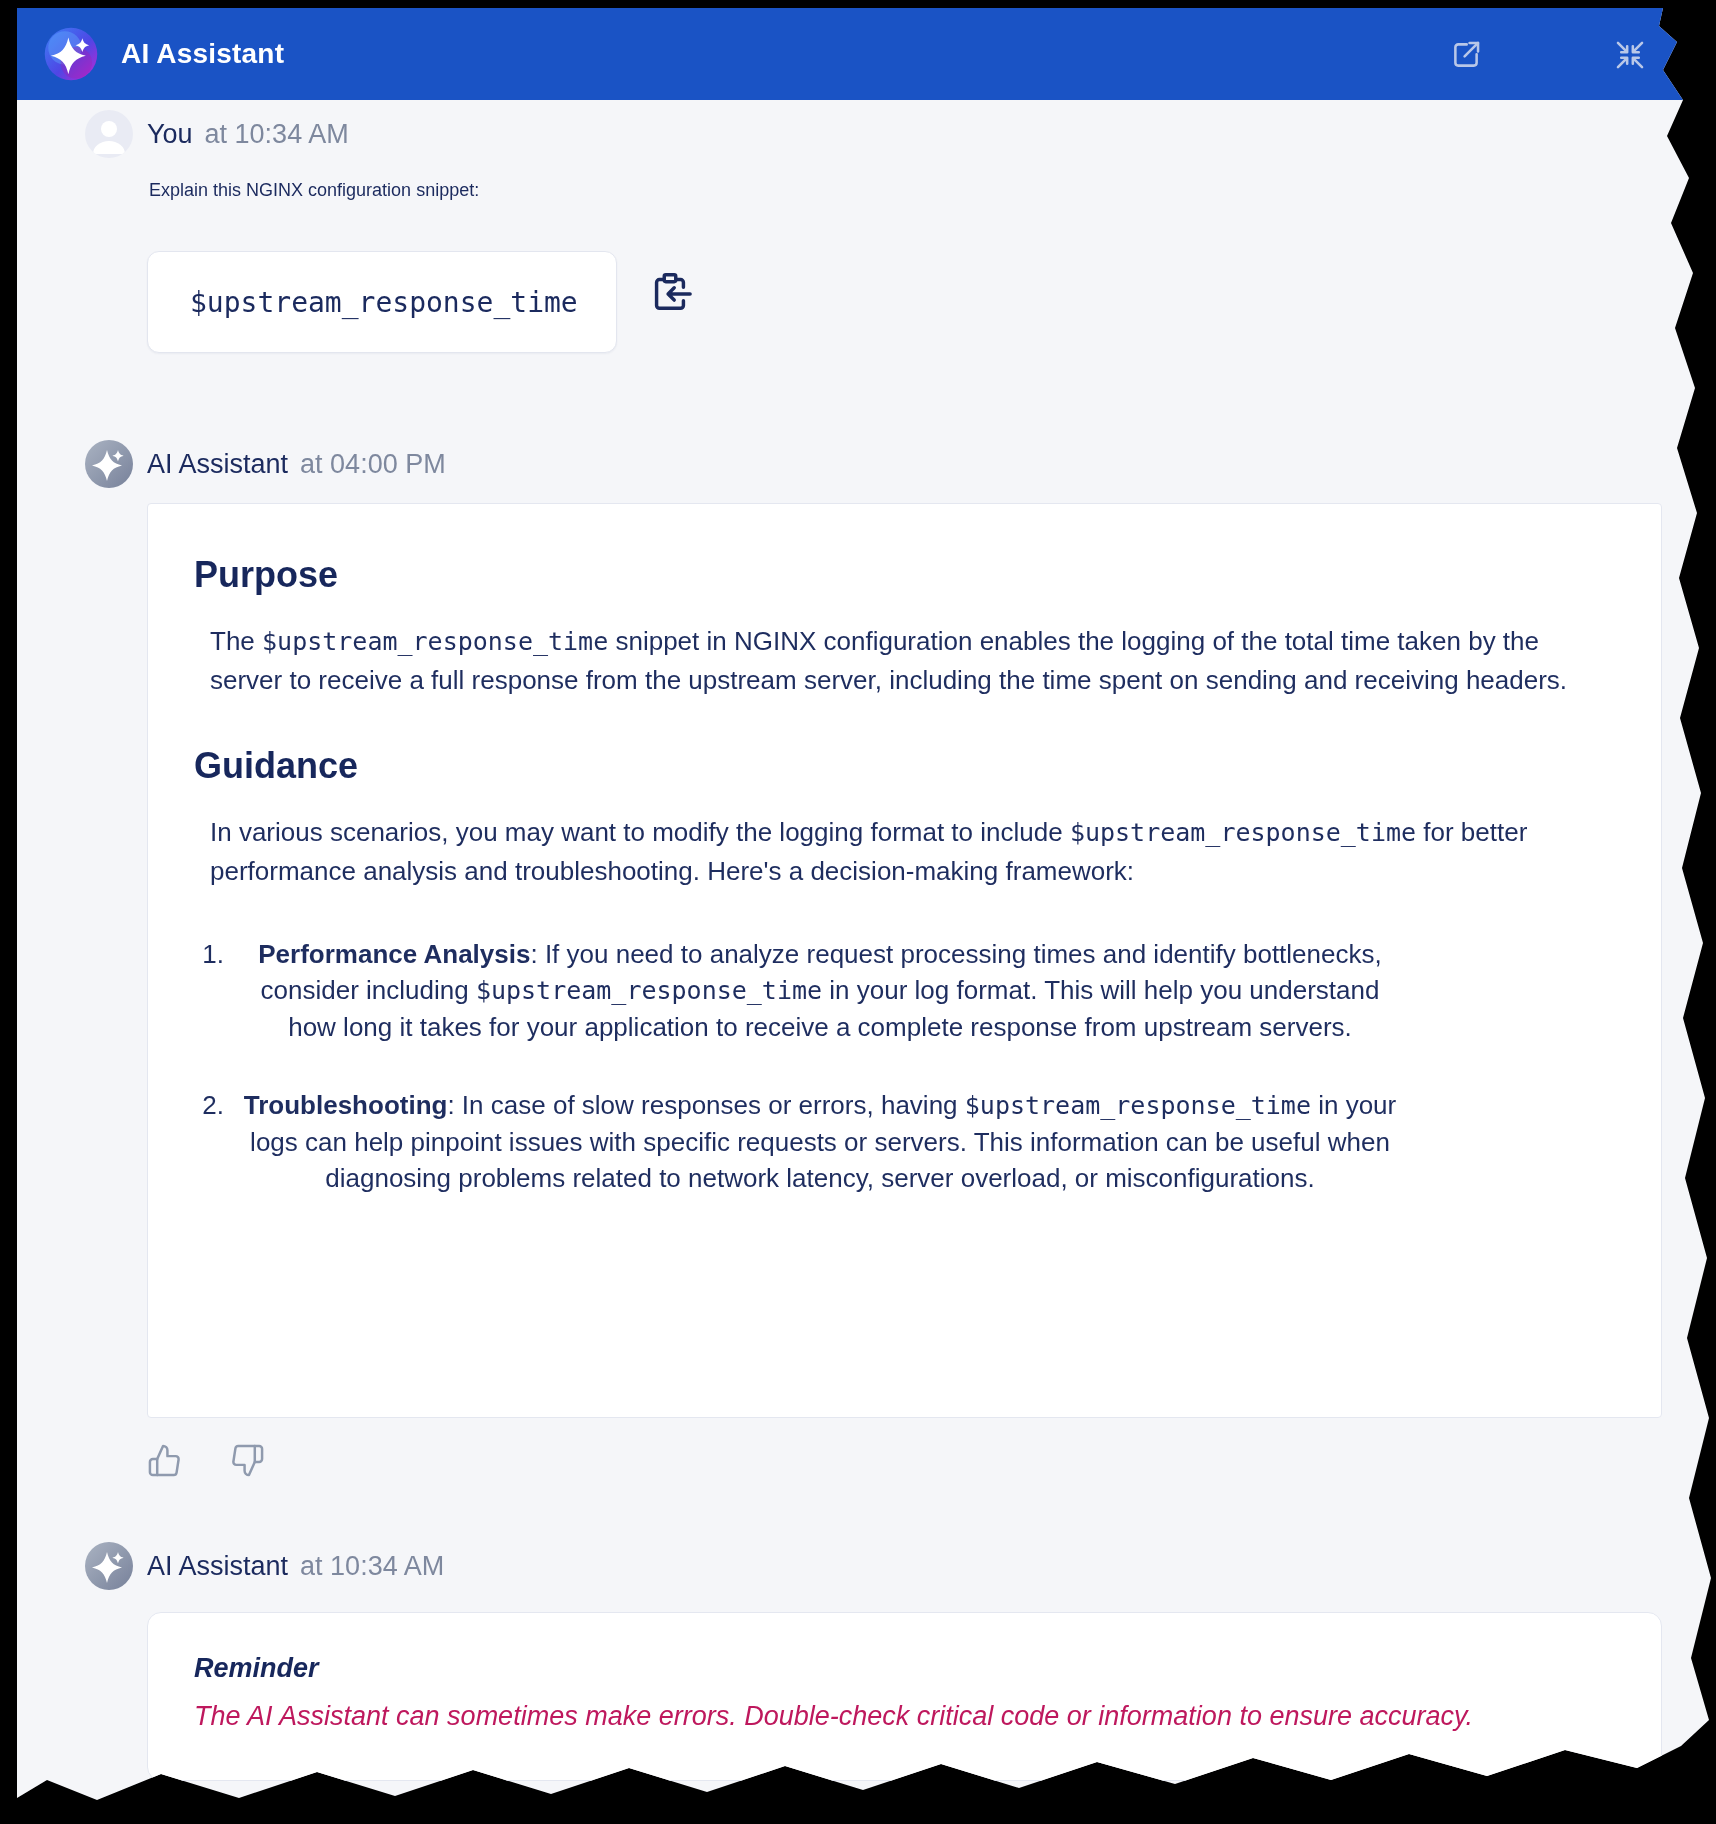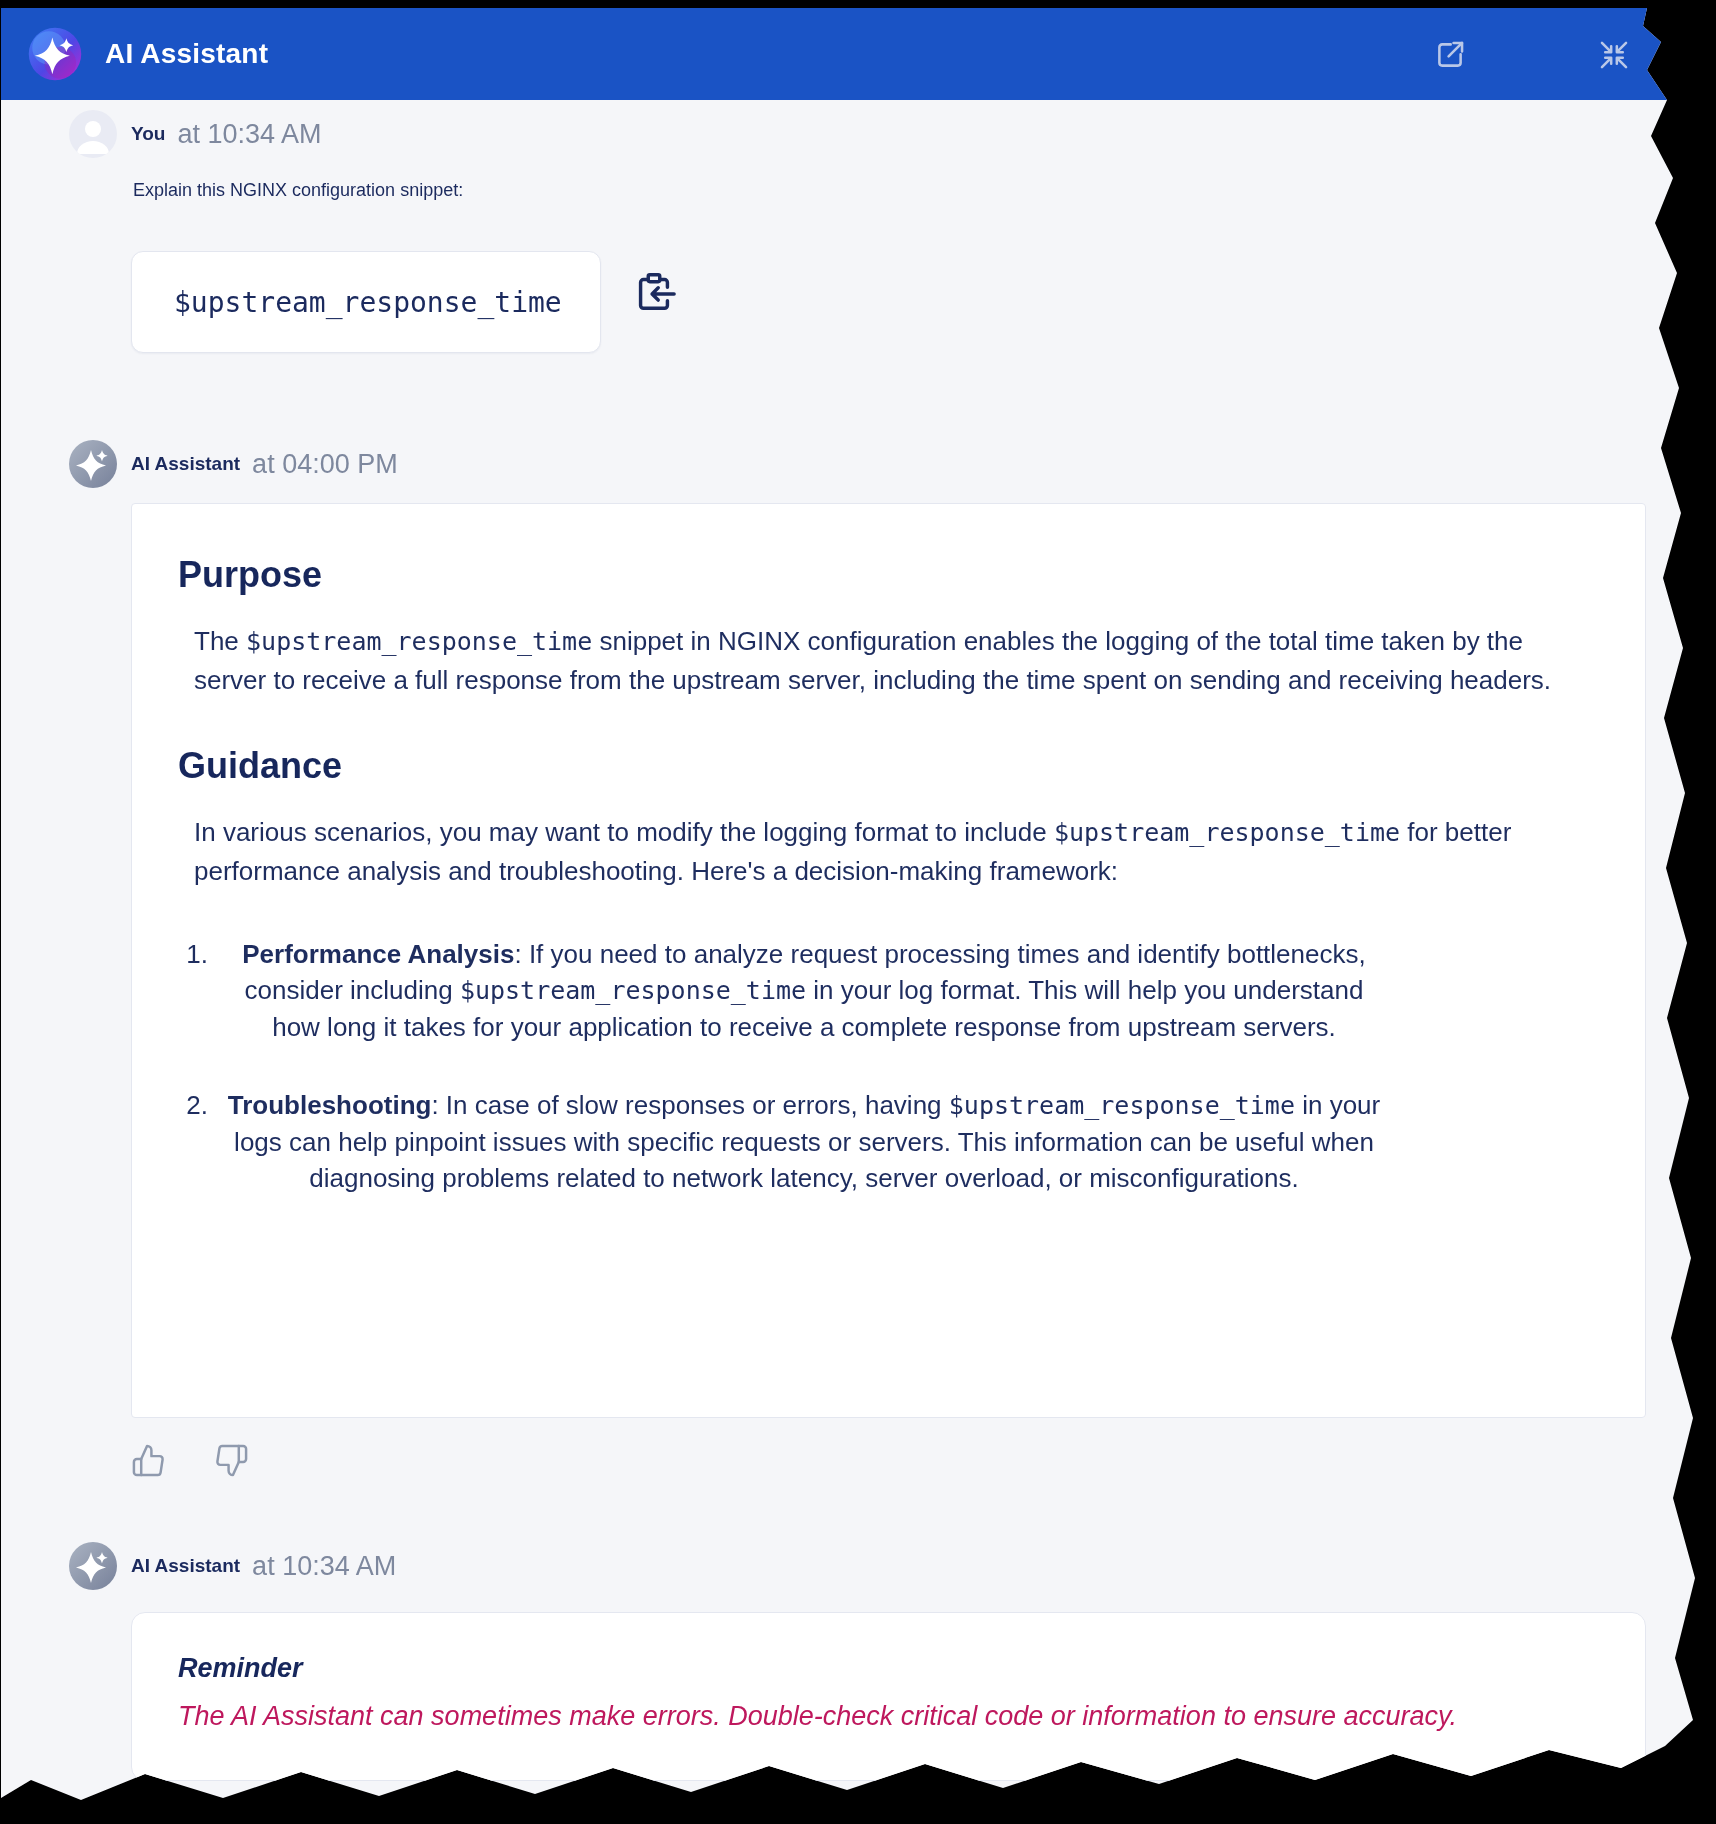--- a/index.html
+++ b/index.html
@@ -4,21 +4,21 @@
 <style>
   html,body{margin:0;padding:0;}
   body{
     width:1716px;height:1824px;
     background:#000;
     font-family:"Liberation Sans", sans-serif;
     position:relative;
     overflow:hidden;
   }
   .app{
-    position:absolute;left:1px;top:8px;
+    position:absolute;left:17px;top:8px;
     width:1700px;height:1812px;
     background:#f5f6f9;
     clip-path:polygon(0 0,1646px 0,1642px 18px,1660px 34px,1646px 62px,1666px 92px,1650px 128px,1672px 170px,1654px 215px,1676px 265px,1658px 320px,1678px 380px,1660px 440px,1680px 505px,1662px 570px,1682px 640px,1663px 710px,1684px 785px,1665px 860px,1686px 935px,1666px 1010px,1688px 1090px,1668px 1170px,1690px 1250px,1670px 1330px,1692px 1410px,1672px 1490px,1694px 1570px,1674px 1650px,1692px 1712px,1664px 1738px,1620px 1760px,1548px 1742px,1470px 1768px,1392px 1746px,1314px 1772px,1236px 1750px,1158px 1776px,1080px 1754px,1002px 1780px,924px 1756px,846px 1782px,768px 1758px,690px 1784px,612px 1760px,534px 1786px,456px 1762px,378px 1788px,300px 1764px,222px 1790px,144px 1766px,80px 1792px,30px 1772px,0 1790px);
   }
   
   .hdr{
     position:relative;height:92px;background:#1a53c5;
     display:flex;align-items:center;
   }
   .hdr .logo{width:56px;height:56px;margin-left:26px;flex:0 0 auto;}
@@ -32,21 +32,21 @@
   .chat{padding:0 55px 0 130px;}
   .msg{position:relative;}
   .avatar{
     position:absolute;left:-62px;top:0;
     width:48px;height:48px;border-radius:50%;
   }
   .avatar-user{background:#e9ebf4;overflow:hidden;}
   .avatar-ai{background:linear-gradient(135deg,#aab3c2 0%,#77819a 100%);}
   .avatar svg{width:48px;height:48px;display:block;}
   .msg-head{display:flex;align-items:center;gap:12px;height:48px;}
-  .msg-author{font-size:19px;font-weight:700;color:#1b2a5e;}
+  .msg-author{font-size:27px;font-weight:400;color:#1b2a5e;}
   .msg-time{font-size:27px;color:#7e889e;}
   
   .m-user{margin-top:10px;}
   .prompt{margin:22px 0 0 2px;font-size:18px;color:#1b2a5e;}
   .code-row{display:flex;align-items:flex-start;margin-top:50px;}
   .code-card{
     width:470px;height:102px;background:#ffffff;
     border:1px solid #e3e6ef;border-radius:12px;
     box-shadow:0 1px 2px rgba(27,42,94,.05);
     display:flex;align-items:center;padding-left:42px;box-sizing:border-box;

